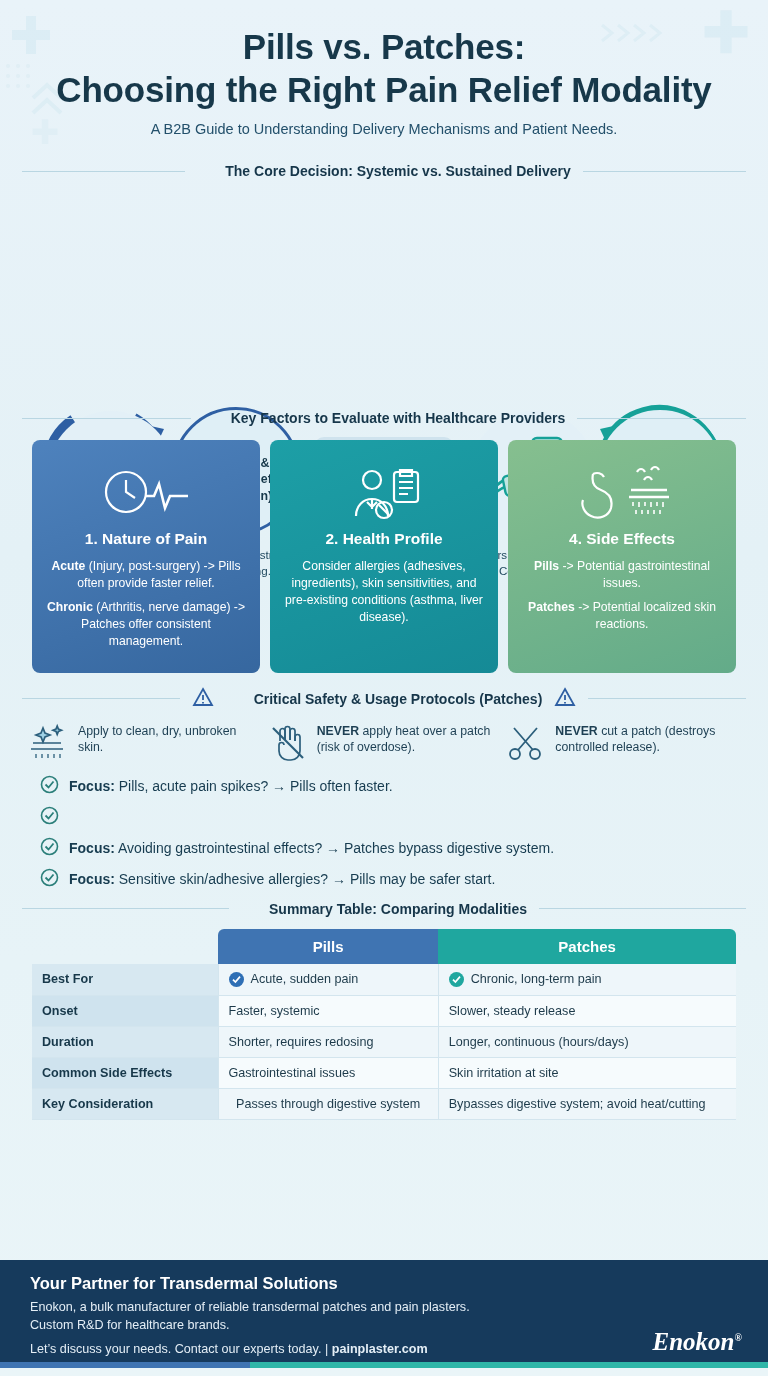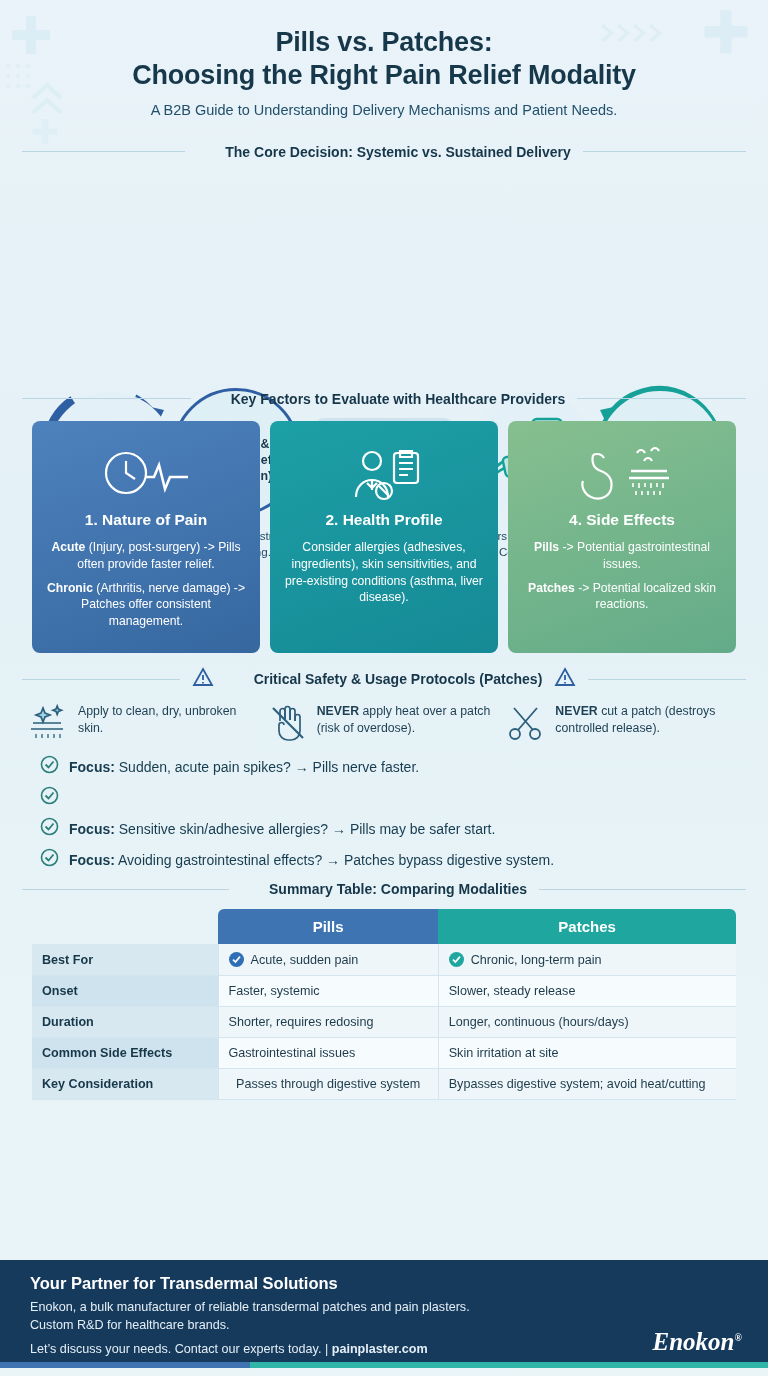--- a/index.html
+++ b/index.html
@@ -15,21 +15,21 @@
   .page { width: 768px; height: 1376px; position: relative; background: linear-gradient(180deg,#e9f3f9 0%, #e4f1f6 40%, #eaf5f8 100%); }
 
   
   .bg-deco { position: absolute; pointer-events: none; opacity: .5; }
   .cross { position: absolute; color: #cfe6f0; }
   .cross svg { display:block; }
 
   
   .header { padding: 26px 30px 10px; text-align: center; position: relative; z-index: 2; }
   .title {
-    font-size: 27px; line-height: 1.22; font-weight: bold; color: #17384a;
+    font-size: 35px; line-height: 1.22; font-weight: bold; color: #17384a;
     letter-spacing: -0.2px;
   }
   .subtitle { margin-top: 10px; font-size: 14.5px; color: #23506b; }
 
   
   .sec-head {
     display: flex; align-items: center; gap: 12px;
     margin: 16px 22px 0;
     position: relative; z-index: 2;
   }
@@ -382,47 +382,47 @@
 
 
   <div class="choices">
     <div class="choice">
       <span>
         <svg width="19" height="19" viewBox="0 0 19 19">
             <circle cx="9.5" cy="9.5" r="8" fill="none" stroke="#2b7f7a" stroke-width="1.6"></circle>
             <path d="M5.5 9.5l3 3 5-6" fill="none" stroke="#2b7f7a" stroke-width="1.8"></path>
           </svg>
       </span>
-      <p><b>Focus:</b><span> Sudden, acute pain spikes? → Pills nerve faster.</span></p>
+      <p><b>Focus:</b><span> Pills, acute pain spikes? → Pills often faster.</span></p>
     </div>
     <div class="choice">
       <span>
         <svg width="19" height="19" viewBox="0 0 19 19">
             <circle cx="9.5" cy="9.5" r="8" fill="none" stroke="#2b7f7a" stroke-width="1.6"></circle>
             <path d="M5.5 9.5l3 3 5-6" fill="none" stroke="#2b7f7a" stroke-width="1.8"></path>
           </svg>
       </span>
+    </div>
+    <div class="choice">
+      <span>
+        <svg width="19" height="19" viewBox="0 0 19 19">
+            <circle cx="9.5" cy="9.5" r="8" fill="none" stroke="#2b7f7a" stroke-width="1.6"></circle>
+            <path d="M5.5 9.5l3 3 5-6" fill="none" stroke="#2b7f7a" stroke-width="1.8"></path>
+          </svg>
+      </span>
+      <p><b>Focus:</b><span> Avoiding gastrointestinal effects? → Patches bypass digestive system.</span></p>
     </div>
     <div class="choice">
       <span>
         <svg width="19" height="19" viewBox="0 0 19 19">
             <circle cx="9.5" cy="9.5" r="8" fill="none" stroke="#2b7f7a" stroke-width="1.6"></circle>
             <path d="M5.5 9.5l3 3 5-6" fill="none" stroke="#2b7f7a" stroke-width="1.8"></path>
           </svg>
       </span>
       <p><b>Focus:</b><span> Sensitive skin/adhesive allergies? → Pills may be safer start.</span></p>
-    </div>
-    <div class="choice">
-      <span>
-        <svg width="19" height="19" viewBox="0 0 19 19">
-            <circle cx="9.5" cy="9.5" r="8" fill="none" stroke="#2b7f7a" stroke-width="1.6"></circle>
-            <path d="M5.5 9.5l3 3 5-6" fill="none" stroke="#2b7f7a" stroke-width="1.8"></path>
-          </svg>
-      </span>
-      <p><b>Focus:</b><span> Avoiding gastrointestinal effects? → Patches bypass digestive system.</span></p>
     </div>
   </div>
 
   <div class="sec-head" style="margin-top:10px;">
     <div class="rule"></div>
     <h2>Summary Table: Comparing Modalities</h2>
     <div class="rule"></div>
   </div>
 
   <div class="tablewrap">

